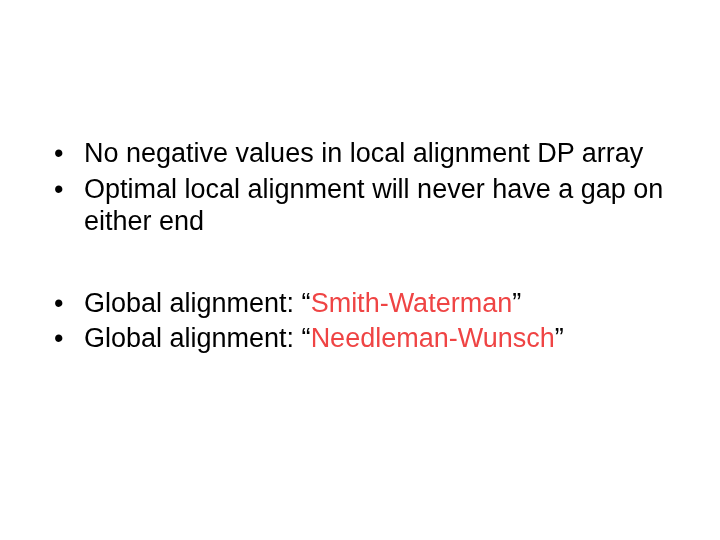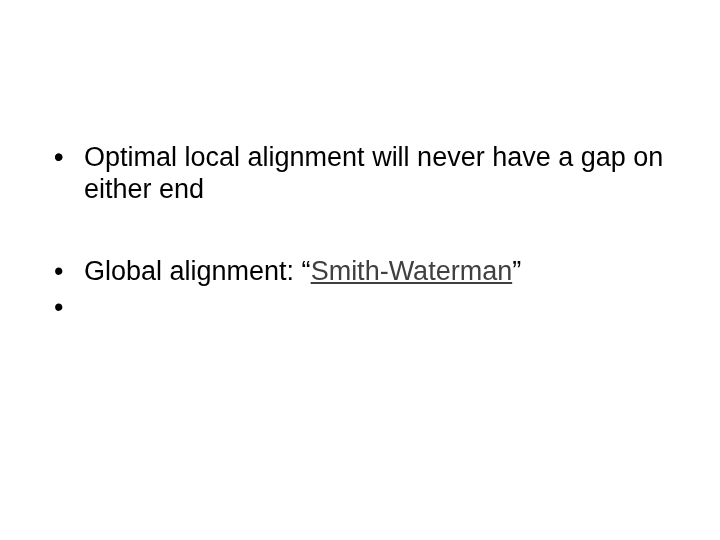--- a/index.html
+++ b/index.html
@@ -35,42 +35,43 @@
   line-height: 1.18;
   margin-bottom: 4px;
 }
 ul.block li .bullet {
   position: absolute;
   left: 0;
   top: 0;
   font-size: 27px;
 }
 .highlight {
-  color: #404040;
-  text-decoration: underline;
+  color: #ef4444;
 }
 </style>
 </head>
 <body>
 
 <div class="slide">
 
   <ul class="block">
     <li>
       <span class="bullet">•</span>
+      <span>No negative values in local alignment DP array</span>
     </li>
     <li>
       <span class="bullet">•</span>
       <span>Optimal local alignment will never have a gap on either end</span>
     </li>
   </ul>
 
   <ul class="block">
     <li>
       <span class="bullet">•</span>
       <span><span>Global alignment: “</span><span class="highlight">Smith-Waterman</span><span>”</span></span>
     </li>
     <li>
       <span class="bullet">•</span>
+      <span><span>Global alignment: “</span><span class="highlight">Needleman-Wunsch</span><span>”</span></span>
     </li>
   </ul>
 
 </div>
 
 </body></html>

